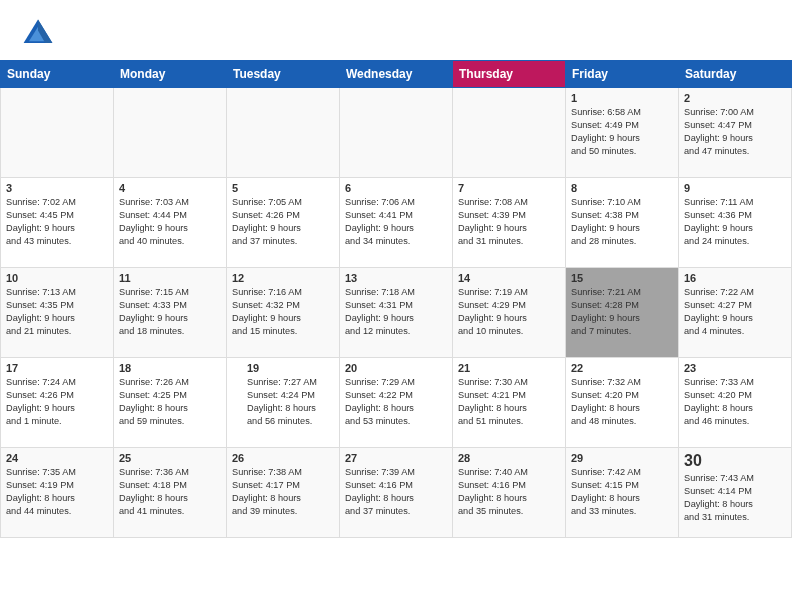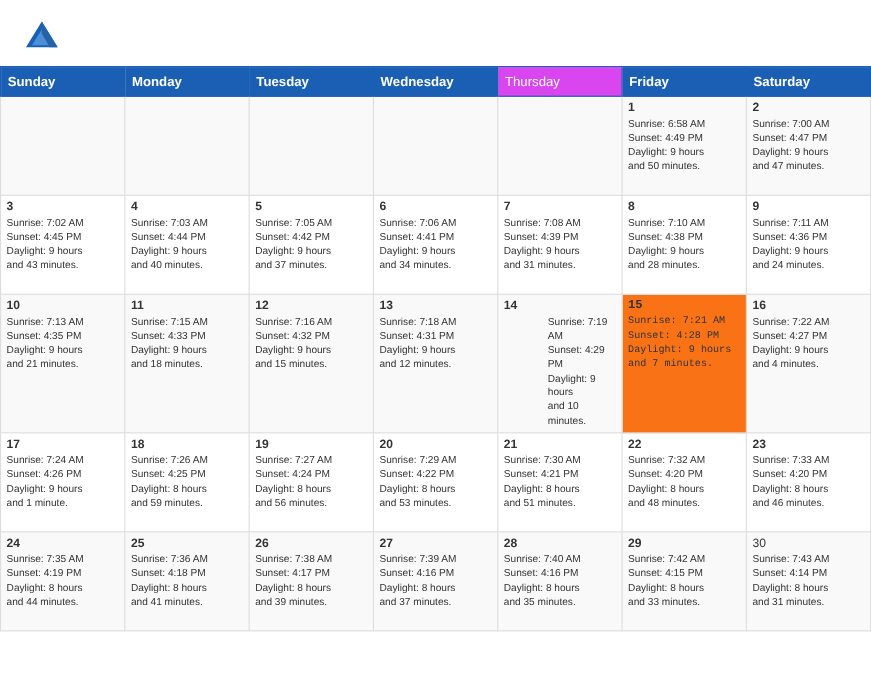--- a/index.html
+++ b/index.html
@@ -30,21 +30,21 @@
   </div>
 </div>
 
 <table style="width:100%; border-collapse:collapse; table-layout:fixed;">
   <thead>
     <tr>
     <th style="background: rgb(26, 95, 180); color: rgb(255, 255, 255); font-size: 12px; font-weight: 600; padding: 6px; text-align: left; border: 1px solid rgb(26, 95, 180);">Sunday</th>
         <th style="background: rgb(26, 95, 180); color: rgb(255, 255, 255); font-size: 12px; font-weight: 600; padding: 6px; text-align: left; border: 1px solid rgb(26, 95, 180);">Monday</th>
         <th style="background: rgb(26, 95, 180); color: rgb(255, 255, 255); font-size: 12px; font-weight: 600; padding: 6px; text-align: left; border: 1px solid rgb(26, 95, 180); margin-left: 20px;">Tuesday</th>
         <th style="background: rgb(26, 95, 180); color: rgb(255, 255, 255); font-size: 12px; font-weight: 600; padding: 6px; text-align: left; border: 1px solid rgb(26, 95, 180);">Wednesday</th>
-        <th style="background: #d946ef; color: rgb(255, 255, 255); font-size: 12px; font-weight: 400; padding: 6px; text-align: left; border: 1px solid rgb(26, 95, 180);">Thursday</th>
+        <th style="background: #be185d; color: rgb(255, 255, 255); font-size: 12px; font-weight: 700; padding: 6px; text-align: left; border: 1px solid rgb(26, 95, 180);">Thursday</th>
         <th style="background: rgb(26, 95, 180); color: rgb(255, 255, 255); font-size: 12px; font-weight: 600; padding: 6px; text-align: left; border: 1px solid rgb(26, 95, 180);">Friday</th>
         <th style="background: rgb(26, 95, 180); color: rgb(255, 255, 255); font-size: 12px; font-weight: 600; padding: 6px; text-align: left; border: 1px solid rgb(26, 95, 180);">Saturday</th>
       </tr>
   </thead>
   <tbody id="calendar-body">
   <tr>
         <td style="border: 1px solid rgb(221, 221, 221); vertical-align: top; padding: 4px 5px; font-size: 9.5px; color: rgb(51, 51, 51); background: rgb(249, 249, 249); height: 90px;"></td>
         <td style="border: 1px solid rgb(221, 221, 221); vertical-align: top; padding: 4px 5px; font-size: 9.5px; color: rgb(51, 51, 51); background: rgb(249, 249, 249); height: 90px;"></td>
         <td style="border: 1px solid rgb(221, 221, 221); vertical-align: top; padding: 4px 5px; font-size: 9.5px; color: rgb(51, 51, 51); background: rgb(249, 249, 249); height: 90px;"></td>
         <td style="border: 1px solid rgb(221, 221, 221); vertical-align: top; padding: 4px 5px; font-size: 9.5px; color: rgb(51, 51, 51); background: rgb(249, 249, 249); height: 90px;"></td>
@@ -75,21 +75,21 @@
         <td style="border: 1px solid rgb(221, 221, 221); vertical-align: top; padding: 4px 5px; font-size: 9.5px; color: rgb(51, 51, 51); background: rgb(255, 255, 255); height: 90px;">
           <span style="font-size: 11px; font-weight: bold; display: block; margin-bottom: 2px; color: rgb(51, 51, 51);">4</span>
           <div style="font-size: 9.2px; color: rgb(51, 51, 51); line-height: 1.4; white-space: pre-line;">Sunrise: 7:03 AM
 Sunset: 4:44 PM
 Daylight: 9 hours
 and 40 minutes.</div>
         </td>
         <td style="border: 1px solid rgb(221, 221, 221); vertical-align: top; padding: 4px 5px; font-size: 9.5px; color: rgb(51, 51, 51); background: rgb(255, 255, 255); height: 90px;">
           <span style="font-size: 11px; font-weight: bold; display: block; margin-bottom: 2px; color: rgb(51, 51, 51);">5</span>
           <div style="font-size: 9.2px; color: rgb(51, 51, 51); line-height: 1.4; white-space: pre-line;">Sunrise: 7:05 AM
-Sunset: 4:42 PM
+Sunset: 4:26 PM
 Daylight: 9 hours
 and 37 minutes.</div>
         </td>
         <td style="border: 1px solid rgb(221, 221, 221); vertical-align: top; padding: 4px 5px; font-size: 9.5px; color: rgb(51, 51, 51); background: rgb(255, 255, 255); height: 90px;">
           <span style="font-size: 11px; font-weight: bold; display: block; margin-bottom: 2px; color: rgb(51, 51, 51);">6</span>
           <div style="font-size: 9.2px; color: rgb(51, 51, 51); line-height: 1.4; white-space: pre-line;">Sunrise: 7:06 AM
 Sunset: 4:41 PM
 Daylight: 9 hours
 and 34 minutes.</div>
         </td>
@@ -139,26 +139,26 @@
         </td>
         <td style="border: 1px solid rgb(221, 221, 221); vertical-align: top; padding: 4px 5px; font-size: 9.5px; color: rgb(51, 51, 51); background: rgb(249, 249, 249); height: 90px;">
           <span style="font-size: 11px; font-weight: bold; display: block; margin-bottom: 2px; color: rgb(51, 51, 51);">13</span>
           <div style="font-size: 9.2px; color: rgb(51, 51, 51); line-height: 1.4; white-space: pre-line;">Sunrise: 7:18 AM
 Sunset: 4:31 PM
 Daylight: 9 hours
 and 12 minutes.</div>
         </td>
         <td style="border: 1px solid rgb(221, 221, 221); vertical-align: top; padding: 4px 5px; font-size: 9.5px; color: rgb(51, 51, 51); background: rgb(249, 249, 249); height: 90px;">
           <span style="font-size: 11px; font-weight: bold; display: block; margin-bottom: 2px; color: rgb(51, 51, 51);">14</span>
-          <div style="font-size: 9.2px; color: rgb(51, 51, 51); line-height: 1.4; white-space: pre-line; margin-left: 40px;">Sunrise: 7:19 AM
+          <div style="font-size: 9.2px; color: rgb(51, 51, 51); line-height: 1.4; white-space: pre-line;">Sunrise: 7:19 AM
 Sunset: 4:29 PM
 Daylight: 9 hours
 and 10 minutes.</div>
         </td>
-        <td style="border: 1px solid rgb(221, 221, 221); vertical-align: top; padding: 4px 5px; font-size: 9.5px; color: rgb(51, 51, 51); background: #f97316; height: 90px; font-family: Liberation Mono, monospace;">
+        <td style="border: 1px solid rgb(221, 221, 221); vertical-align: top; padding: 4px 5px; font-size: 9.5px; color: rgb(51, 51, 51); background: #a3a3a3; height: 90px;">
           <span style="font-size: 11px; font-weight: bold; display: block; margin-bottom: 2px; color: rgb(51, 51, 51);">15</span>
           <div style="font-size: 9.2px; color: rgb(51, 51, 51); line-height: 1.4; white-space: pre-line;">Sunrise: 7:21 AM
 Sunset: 4:28 PM
 Daylight: 9 hours
 and 7 minutes.</div>
         </td>
         <td style="border: 1px solid rgb(221, 221, 221); vertical-align: top; padding: 4px 5px; font-size: 9.5px; color: rgb(51, 51, 51); background: rgb(249, 249, 249); height: 90px; margin-left: 24px;">
           <span style="font-size: 11px; font-weight: bold; display: block; margin-bottom: 2px; color: rgb(51, 51, 51);">16</span>
           <div style="font-size: 9.2px; color: rgb(51, 51, 51); line-height: 1.4; white-space: pre-line;">Sunrise: 7:22 AM
 Sunset: 4:27 PM
@@ -174,21 +174,21 @@
 Daylight: 9 hours
 and 1 minute.</div>
         </td>
         <td style="border: 1px solid rgb(221, 221, 221); vertical-align: top; padding: 4px 5px; font-size: 9.5px; color: rgb(51, 51, 51); background: rgb(255, 255, 255); height: 90px;">
           <span style="font-size: 11px; font-weight: bold; display: block; margin-bottom: 2px; color: rgb(51, 51, 51);">18</span>
           <div style="font-size: 9.2px; color: rgb(51, 51, 51); line-height: 1.4; white-space: pre-line;">Sunrise: 7:26 AM
 Sunset: 4:25 PM
 Daylight: 8 hours
 and 59 minutes.</div>
         </td>
-        <td style="border: 1px solid rgb(221, 221, 221); vertical-align: top; padding: 4px 5px; font-size: 9.5px; color: rgb(51, 51, 51); background: rgb(255, 255, 255); height: 90px;">
+        <td style="border: 1px solid rgb(221, 221, 221); vertical-align: top; padding: 4px 20px; font-size: 9.5px; color: rgb(51, 51, 51); background: rgb(255, 255, 255); height: 90px;">
           <span style="font-size: 11px; font-weight: bold; display: block; margin-bottom: 2px; color: rgb(51, 51, 51);">19</span>
           <div style="font-size: 9.2px; color: rgb(51, 51, 51); line-height: 1.4; white-space: pre-line;">Sunrise: 7:27 AM
 Sunset: 4:24 PM
 Daylight: 8 hours
 and 56 minutes.</div>
         </td>
         <td style="border: 1px solid rgb(221, 221, 221); vertical-align: top; padding: 4px 5px; font-size: 9.5px; color: rgb(51, 51, 51); background: rgb(255, 255, 255); height: 90px;">
           <span style="font-size: 11px; font-weight: bold; display: block; margin-bottom: 2px; color: rgb(51, 51, 51);">20</span>
           <div style="font-size: 9.2px; color: rgb(51, 51, 51); line-height: 1.4; white-space: pre-line;">Sunrise: 7:29 AM
 Sunset: 4:22 PM
@@ -254,21 +254,21 @@
 and 35 minutes.</div>
         </td>
         <td style="border: 1px solid rgb(221, 221, 221); vertical-align: top; padding: 4px 5px; font-size: 9.5px; color: rgb(51, 51, 51); background: rgb(249, 249, 249); height: 90px;">
           <span style="font-size: 11px; font-weight: bold; display: block; margin-bottom: 2px; color: rgb(51, 51, 51);">29</span>
           <div style="font-size: 9.2px; color: rgb(51, 51, 51); line-height: 1.4; white-space: pre-line;">Sunrise: 7:42 AM
 Sunset: 4:15 PM
 Daylight: 8 hours
 and 33 minutes.</div>
         </td>
         <td style="border: 1px solid rgb(221, 221, 221); vertical-align: top; padding: 4px 5px; font-size: 9.5px; color: rgb(51, 51, 51); background: rgb(249, 249, 249); height: 90px;">
-          <span style="font-size: 11px; font-weight: normal; display: block; margin-bottom: 2px; color: rgb(51, 51, 51);">30</span>
+          <span style="font-size: 16px; font-weight: bold; display: block; margin-bottom: 2px; color: rgb(51, 51, 51);">30</span>
           <div style="font-size: 9.2px; color: rgb(51, 51, 51); line-height: 1.4; white-space: pre-line;">Sunrise: 7:43 AM
 Sunset: 4:14 PM
 Daylight: 8 hours
 and 31 minutes.</div>
         </td>
       </tr>
     </tbody>
 </table>
 
 </body></html>

